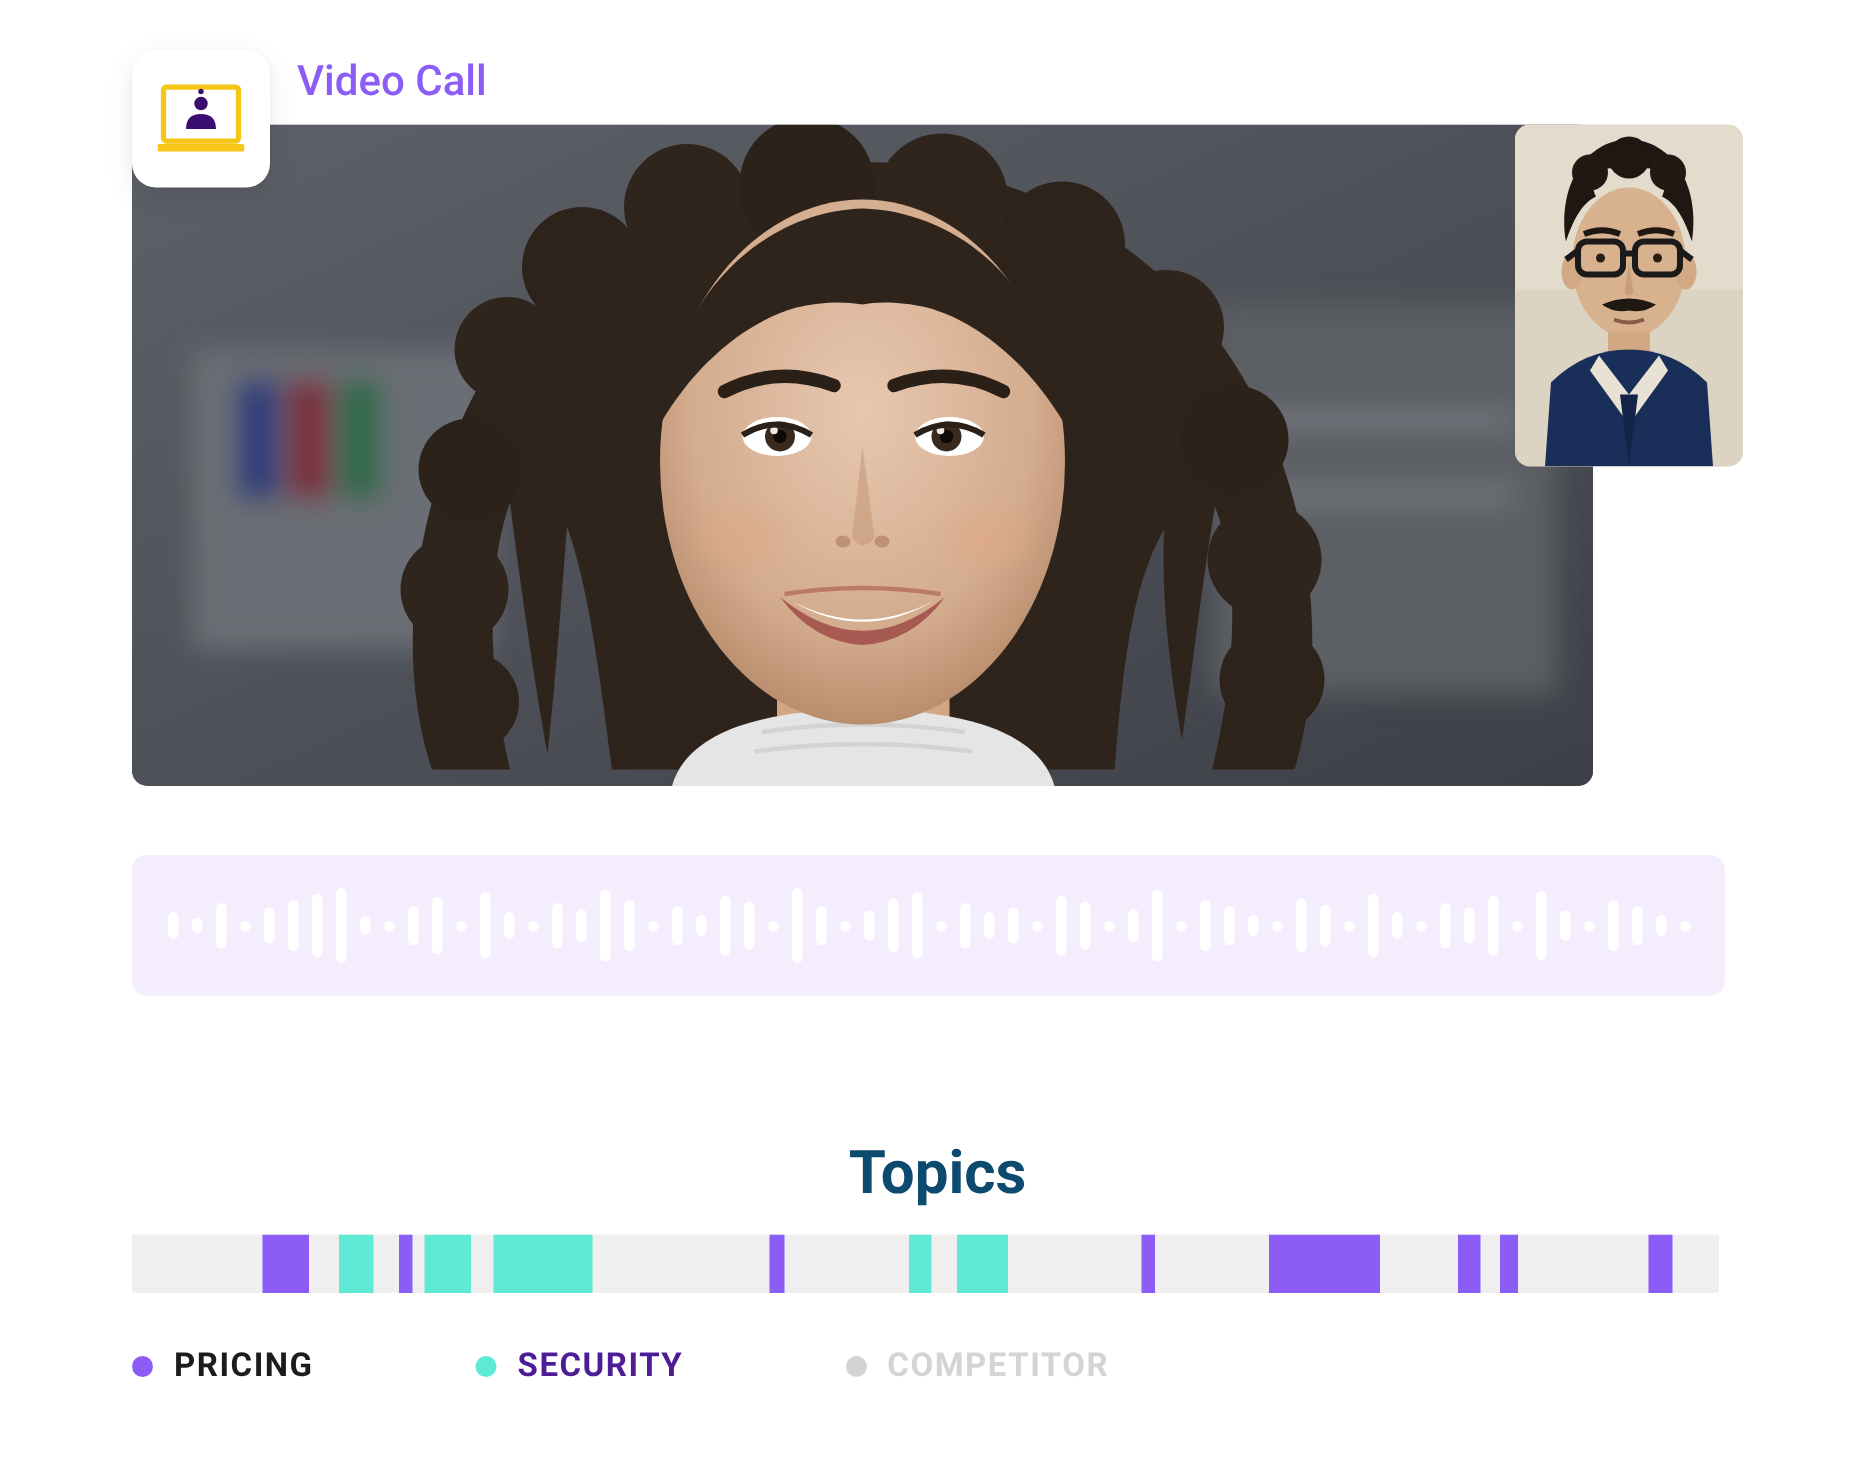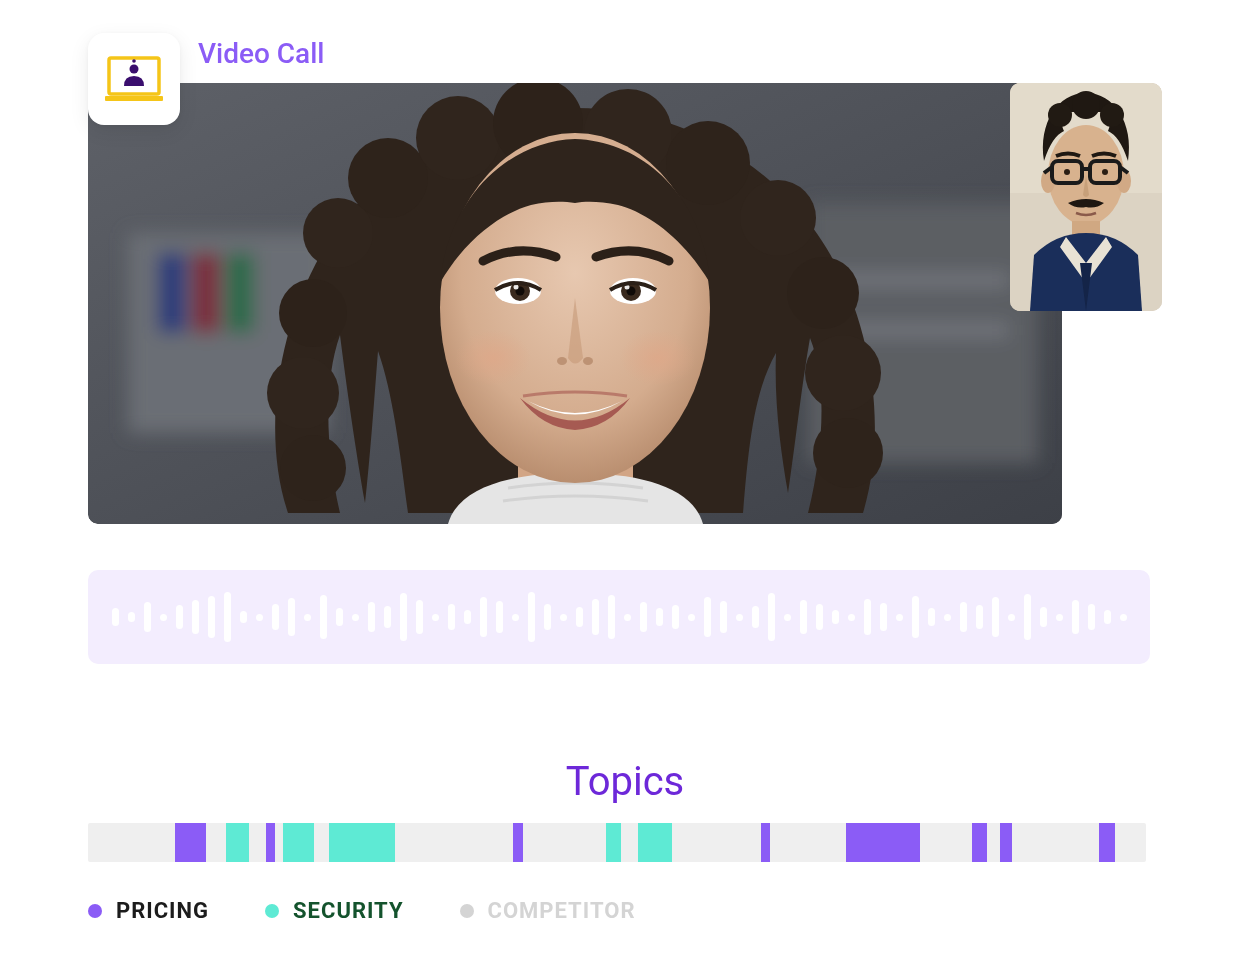--- a/index.html
+++ b/index.html
@@ -87,23 +87,23 @@
       background: #ffffff;
       width: 7px;
       height: 7px;
       border-radius: 50%;
       flex-shrink: 0;
     }
     .topics-section {
       margin-top: 94px;
     }
     .topics-title {
-      color: #6d28d9;
+      color: #0c4a6e;
       font-size: 40px;
-      font-weight: 400;
+      font-weight: 700;
       margin-bottom: 18px;
     }
     .topics-track {
       position: relative;
       width: 1058px;
       height: 39px;
       background: #EFEFEF;
       border-radius: 2px;
       overflow: hidden;
     }
@@ -111,21 +111,21 @@
       position: absolute;
       top: 0;
       height: 100%;
     }
     .seg.purple { background: #8B5CF6; }
     .seg.teal { background: #5EEAD4; }
     .legend {
       margin-top: 36px;
       display: flex;
       align-items: center;
-      gap: 56px;
+      gap: 108px;
     }
     .legend-item {
       display: flex;
       align-items: center;
       gap: 14px;
     }
     .legend-dot {
       width: 14px;
       height: 14px;
       border-radius: 50%;
@@ -380,21 +380,21 @@
         <div class="seg purple" style="left: 86.2%; width: 1.1%;"></div>
         <div class="seg purple" style="left: 95.6%; width: 1.5%;"></div>
       </div>
     <div class="legend" id="legend">
         <div class="legend-item">
           <div class="legend-dot" style="background: rgb(139, 92, 246);"></div>
           <div class="legend-label" style="color: rgb(28, 28, 28);">PRICING</div>
         </div>
         <div class="legend-item">
           <div class="legend-dot" style="background: rgb(94, 234, 212);"></div>
-          <div class="legend-label" style="color: #14532d;">SECURITY</div>
+          <div class="legend-label" style="color: #4c1d95;">SECURITY</div>
         </div>
         <div class="legend-item">
           <div class="legend-dot" style="background: rgb(212, 212, 212);"></div>
           <div class="legend-label" style="color: rgb(212, 212, 212);">COMPETITOR</div>
         </div>
       </div>
   </div>
 </div>
 
 </body></html>

